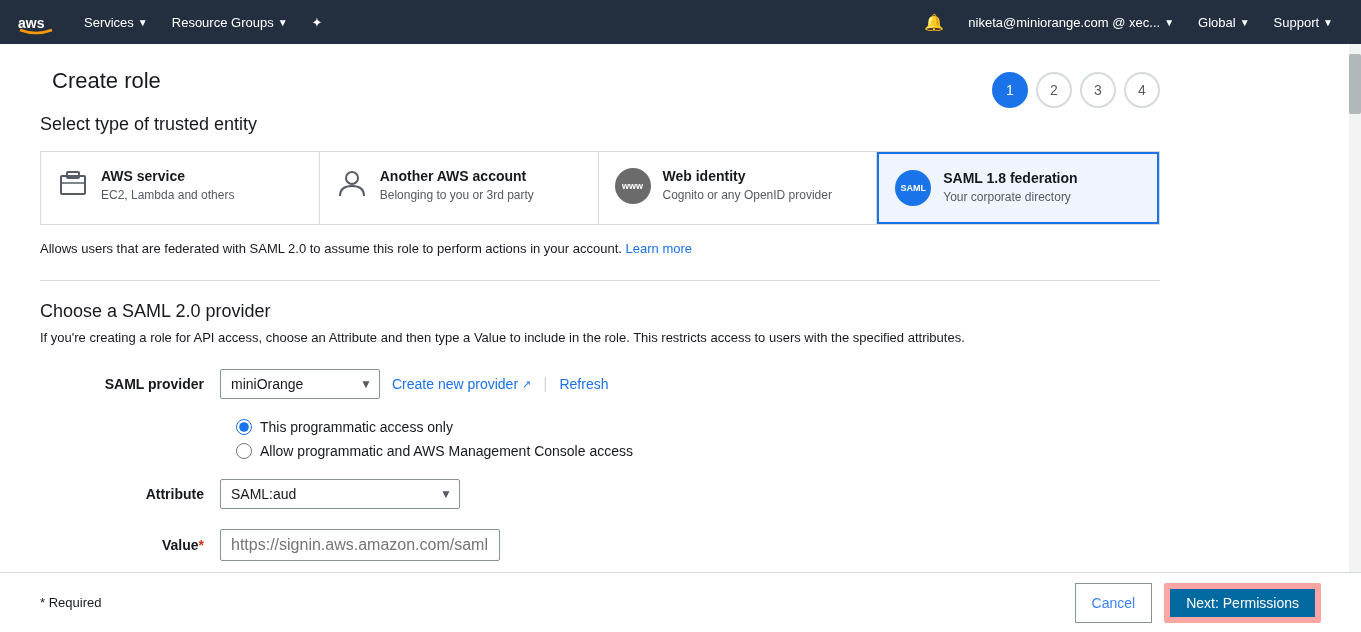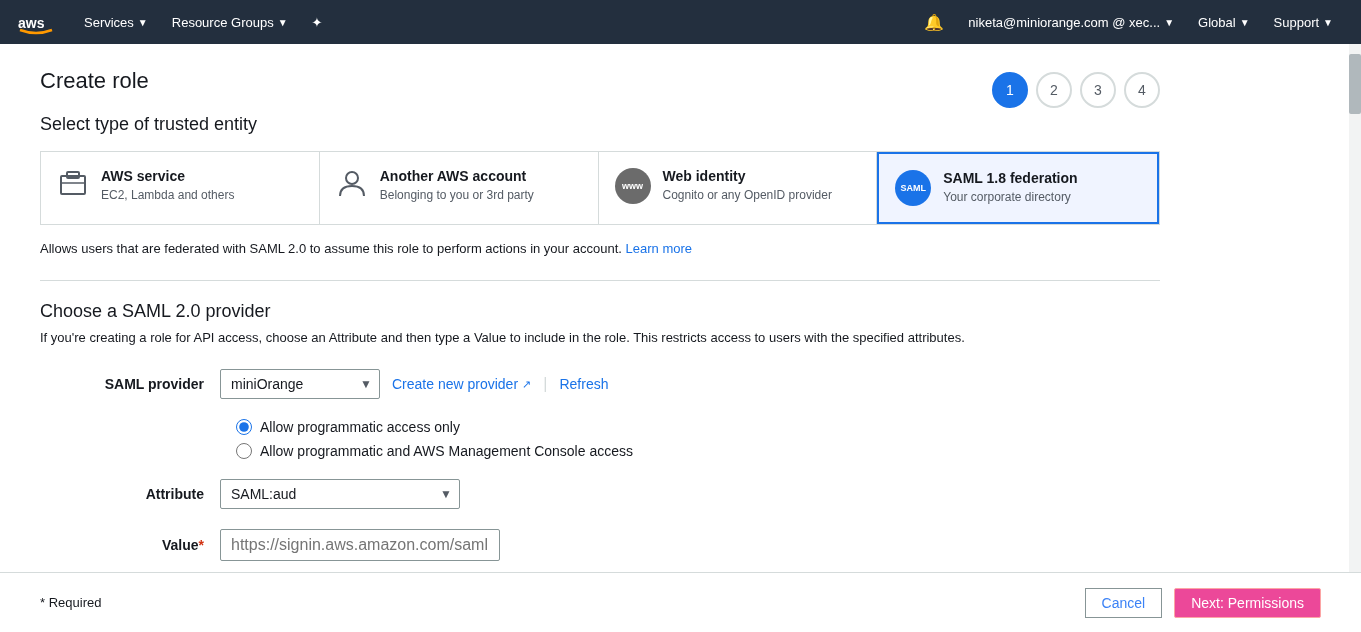--- a/index.html
+++ b/index.html
@@ -51,20 +51,21 @@
     
     .main-content {
       padding: 24px 40px;
       max-width: 1200px;
     }
     .page-title {
       font-size: 22px;
       font-weight: 400;
       color: #16191f;
       margin-bottom: 20px;
+      margin-left: 12px;
     }
     .step-circle {
       width: 36px;
       height: 36px;
       border-radius: 50%;
       display: flex;
       align-items: center;
       justify-content: center;
       font-size: 14px;
       font-weight: 500;
@@ -317,22 +318,22 @@
     .btn-cancel {
       background: #fff;
       border: 1px solid #879596;
       border-radius: 0;
       padding: 6px 16px;
       font-size: 14px;
       color: #3b82f6;
       cursor: pointer;
     }
     .btn-next {
-      background: #ec4899;
-      border: 1px solid #fca5a5;
+      background: #0369a1;
+      border: 6px solid #fca5a5;
       border-radius: 2px;
       padding: 6px 16px;
       font-size: 14px;
       color: #fff;
       cursor: pointer;
       font-weight: 500;
     }
 
     
     .scrollbar-track {
@@ -523,21 +524,21 @@
         <span style="font-size:11px;">↗</span>
       </a>
       <span style="color:#d5dbdb; font-size:16px;">|</span>
       <a class="refresh-link" href="#">Refresh</a>
     </div>
   </div>
 
   <div class="radio-group">
     <label class="radio-item">
       <input type="radio" name="access_type" checked="" style="">
-      <span>Allow programmatic access only</span>
+      <span>This programmatic access only</span>
     </label>
     <label class="radio-item">
       <input type="radio" name="access_type" style="">
       <span>Allow programmatic and AWS Management Console access</span>
     </label>
   </div>
 
   <div class="form-row">
     <div class="form-label">Attribute</div>
     <div class="form-controls">

